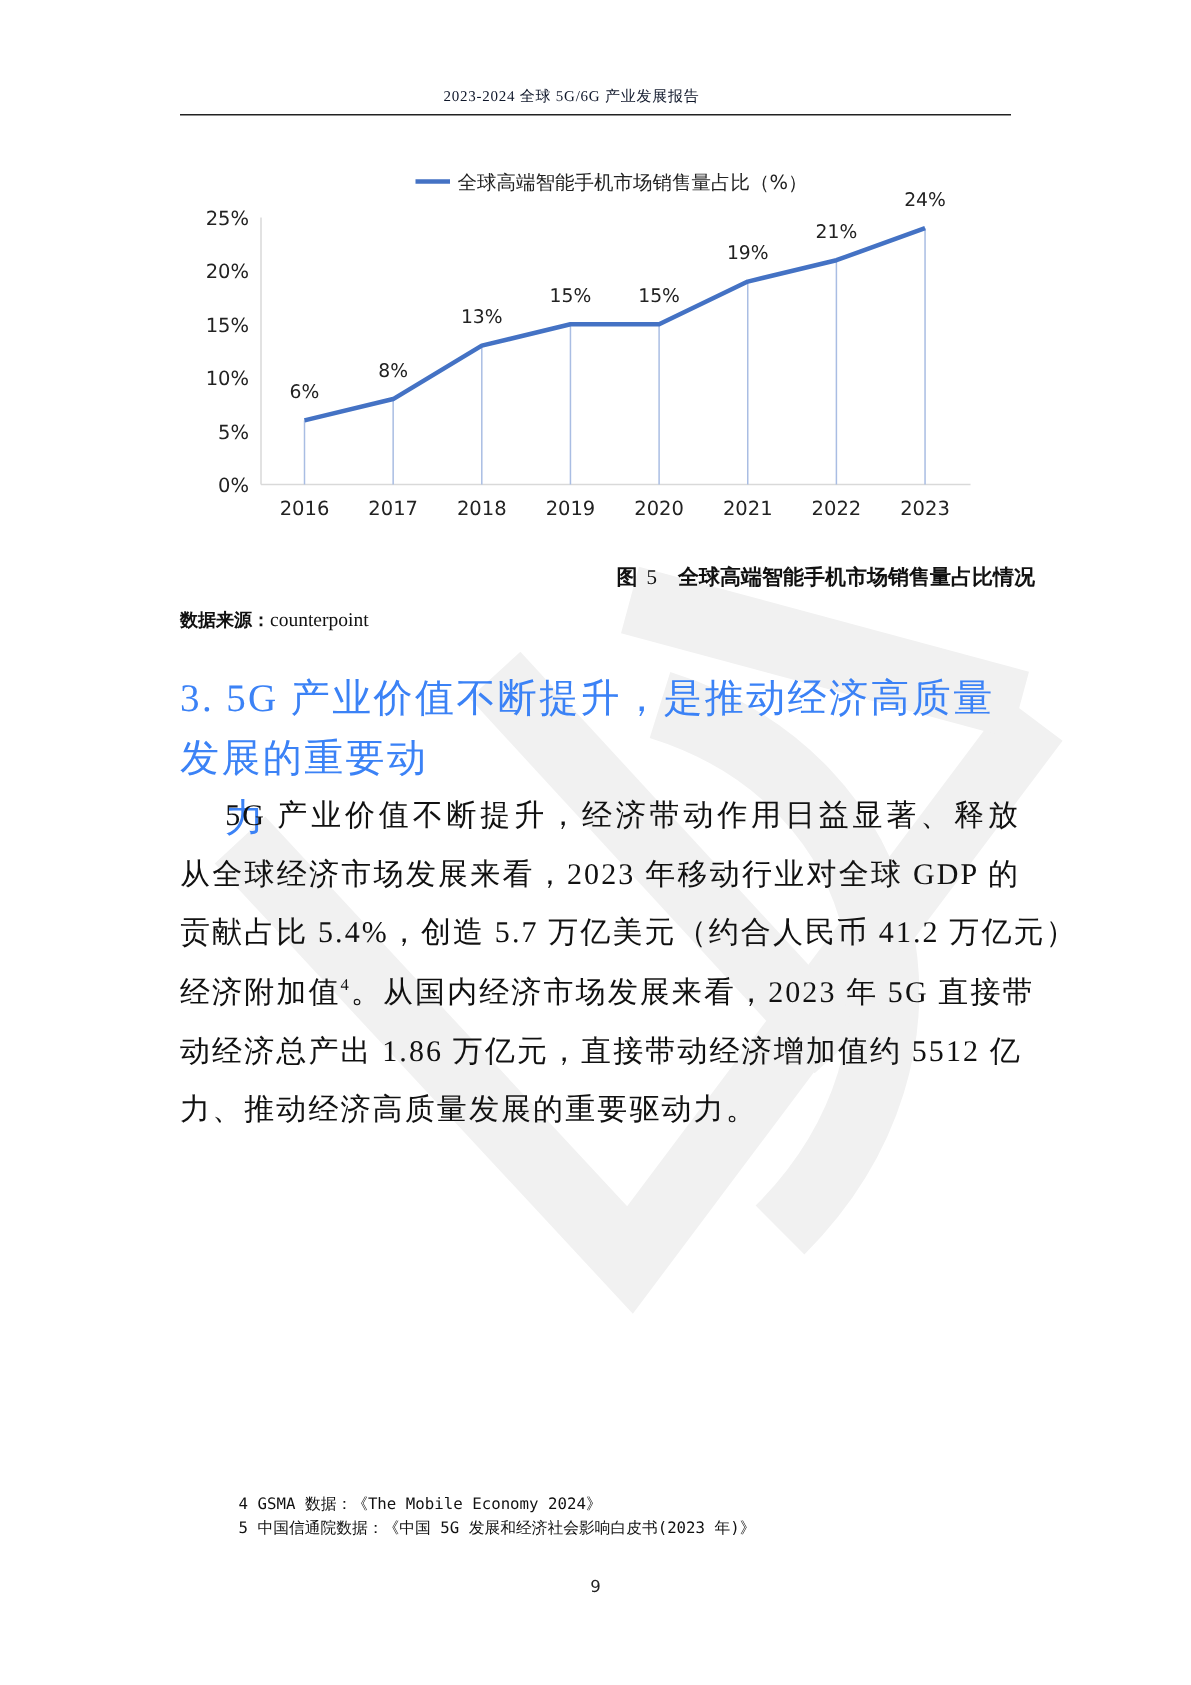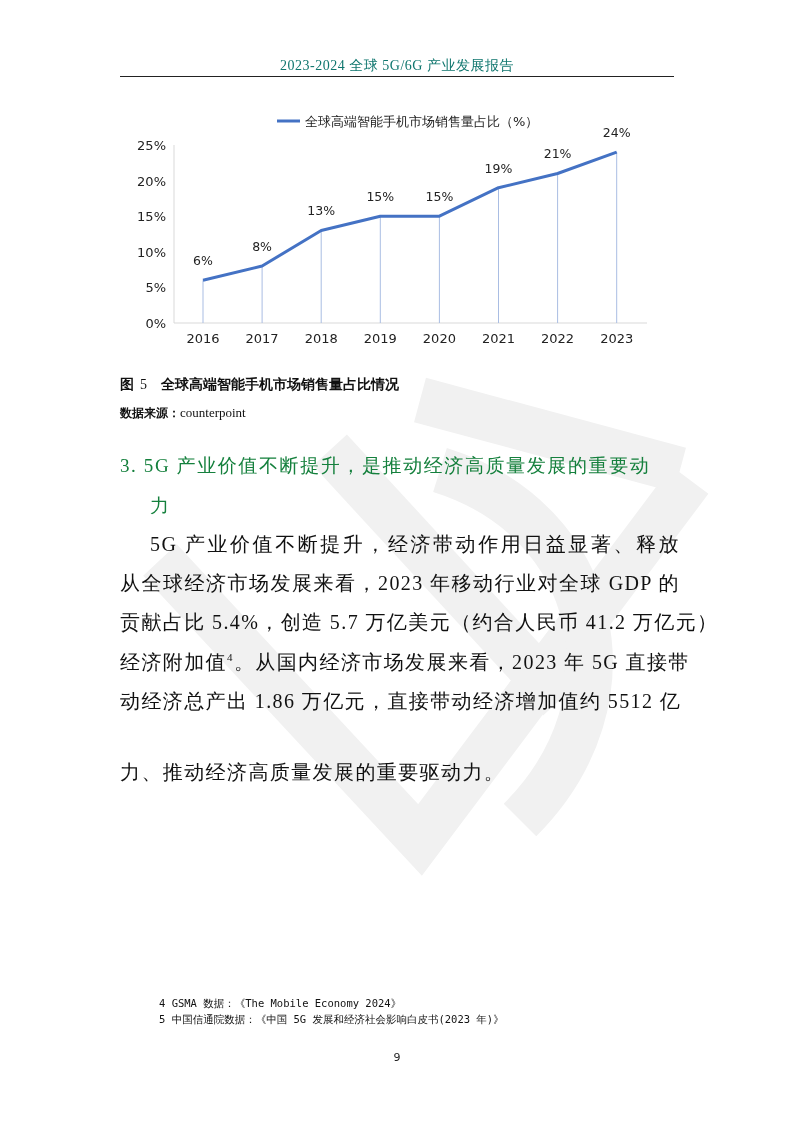--- a/index.html
+++ b/index.html
@@ -1,35 +1,35 @@
 <!DOCTYPE html>
 <html><head>
 <meta charset="utf-8">
 <style>
   html, body { margin: 0; padding: 0; background: #ffffff; }
   body { width: 794px; height: 1123px; position: relative; overflow: hidden;
          font-family: "Liberation Serif", "DejaVu Serif", serif; color: #111; }
   .watermark { position: absolute; left: 0; top: 0; width: 794px; height: 1123px; pointer-events: none; z-index: 0; }
-  .running-header { position: absolute; left: 120px; top: 57px; width: 554px; text-align: center;
-         font-size: 14px; letter-spacing: 0.5px; color: #0f766e; }
+  .running-header { position: absolute; left: 104px; top: 57px; width: 554px; text-align: center;
+         font-size: 10px; letter-spacing: 0.5px; color: #0f172a; }
   .header-rule { position: absolute; left: 120px; top: 76px; width: 554px; height: 0; border-top: 1.2px solid #222; }
   .chart { position: absolute; left: 120px; top: 100px; width: 560px; height: 260px; z-index: 1; }
   .chart svg text { font-family: "DejaVu Sans", "Liberation Sans", sans-serif; }
-  .figure-caption { position: absolute; left: 120px; top: 376px; width: 554px; text-align: left;
+  .figure-caption { position: absolute; left: 136px; top: 376px; width: 554px; text-align: right;
          font-family: "DejaVu Sans", sans-serif; font-size: 14px; font-weight: bold; color: #111; z-index: 1; }
   .figure-caption .num { font-family: "Liberation Serif", serif; font-weight: normal; margin: 0 14px 0 6px; }
   .source-note { position: absolute; left: 120px; top: 405px; font-size: 13px; z-index: 1; }
   .source-note .cn { font-family: "DejaVu Sans", sans-serif; font-weight: bold; font-size: 12px; }
-  .section-heading { position: absolute; left: 120px; top: 446px; width: 570px; color: #15803d;
-         font-size: 19px; line-height: 40px; letter-spacing: 1.6px; z-index: 1; }
+  .section-heading { position: absolute; left: 120px; top: 446px; width: 570px; color: #3b82f6;
+         font-size: 26px; line-height: 40px; letter-spacing: 1.6px; z-index: 1; }
   .section-heading .line2 { display: block; padding-left: 30px; }
   .body-para { position: absolute; left: 120px; top: 525px; width: 560px; font-size: 20px; line-height: 39.2px;
          text-align: justify; text-align-last: left; letter-spacing: 1.4px; z-index: 1; }
   .body-para .line { display: block; text-align: justify; text-align-last: justify; white-space: nowrap; }
-  .body-para .line.last { text-align-last: left; margin-top: 32px; }
+  .body-para .line.last { text-align-last: left; }
   .body-para sup { font-size: 11px; vertical-align: 8px; line-height: 0; }
   .footnotes { position: absolute; left: 120px; top: 995px; font-family: "DejaVu Sans Mono", "Liberation Mono", monospace;
          font-size: 10.5px; line-height: 16px; color: #111; z-index: 1; margin-left: 39px; }
   .page-number { position: absolute; left: 0; top: 1051px; width: 794px; text-align: center;
          font-family: "DejaVu Sans", sans-serif; font-size: 11px; color: #222; }
 </style>
 </head>
 <body>
 
 <svg class="watermark" viewBox="0 0 794 1123">

